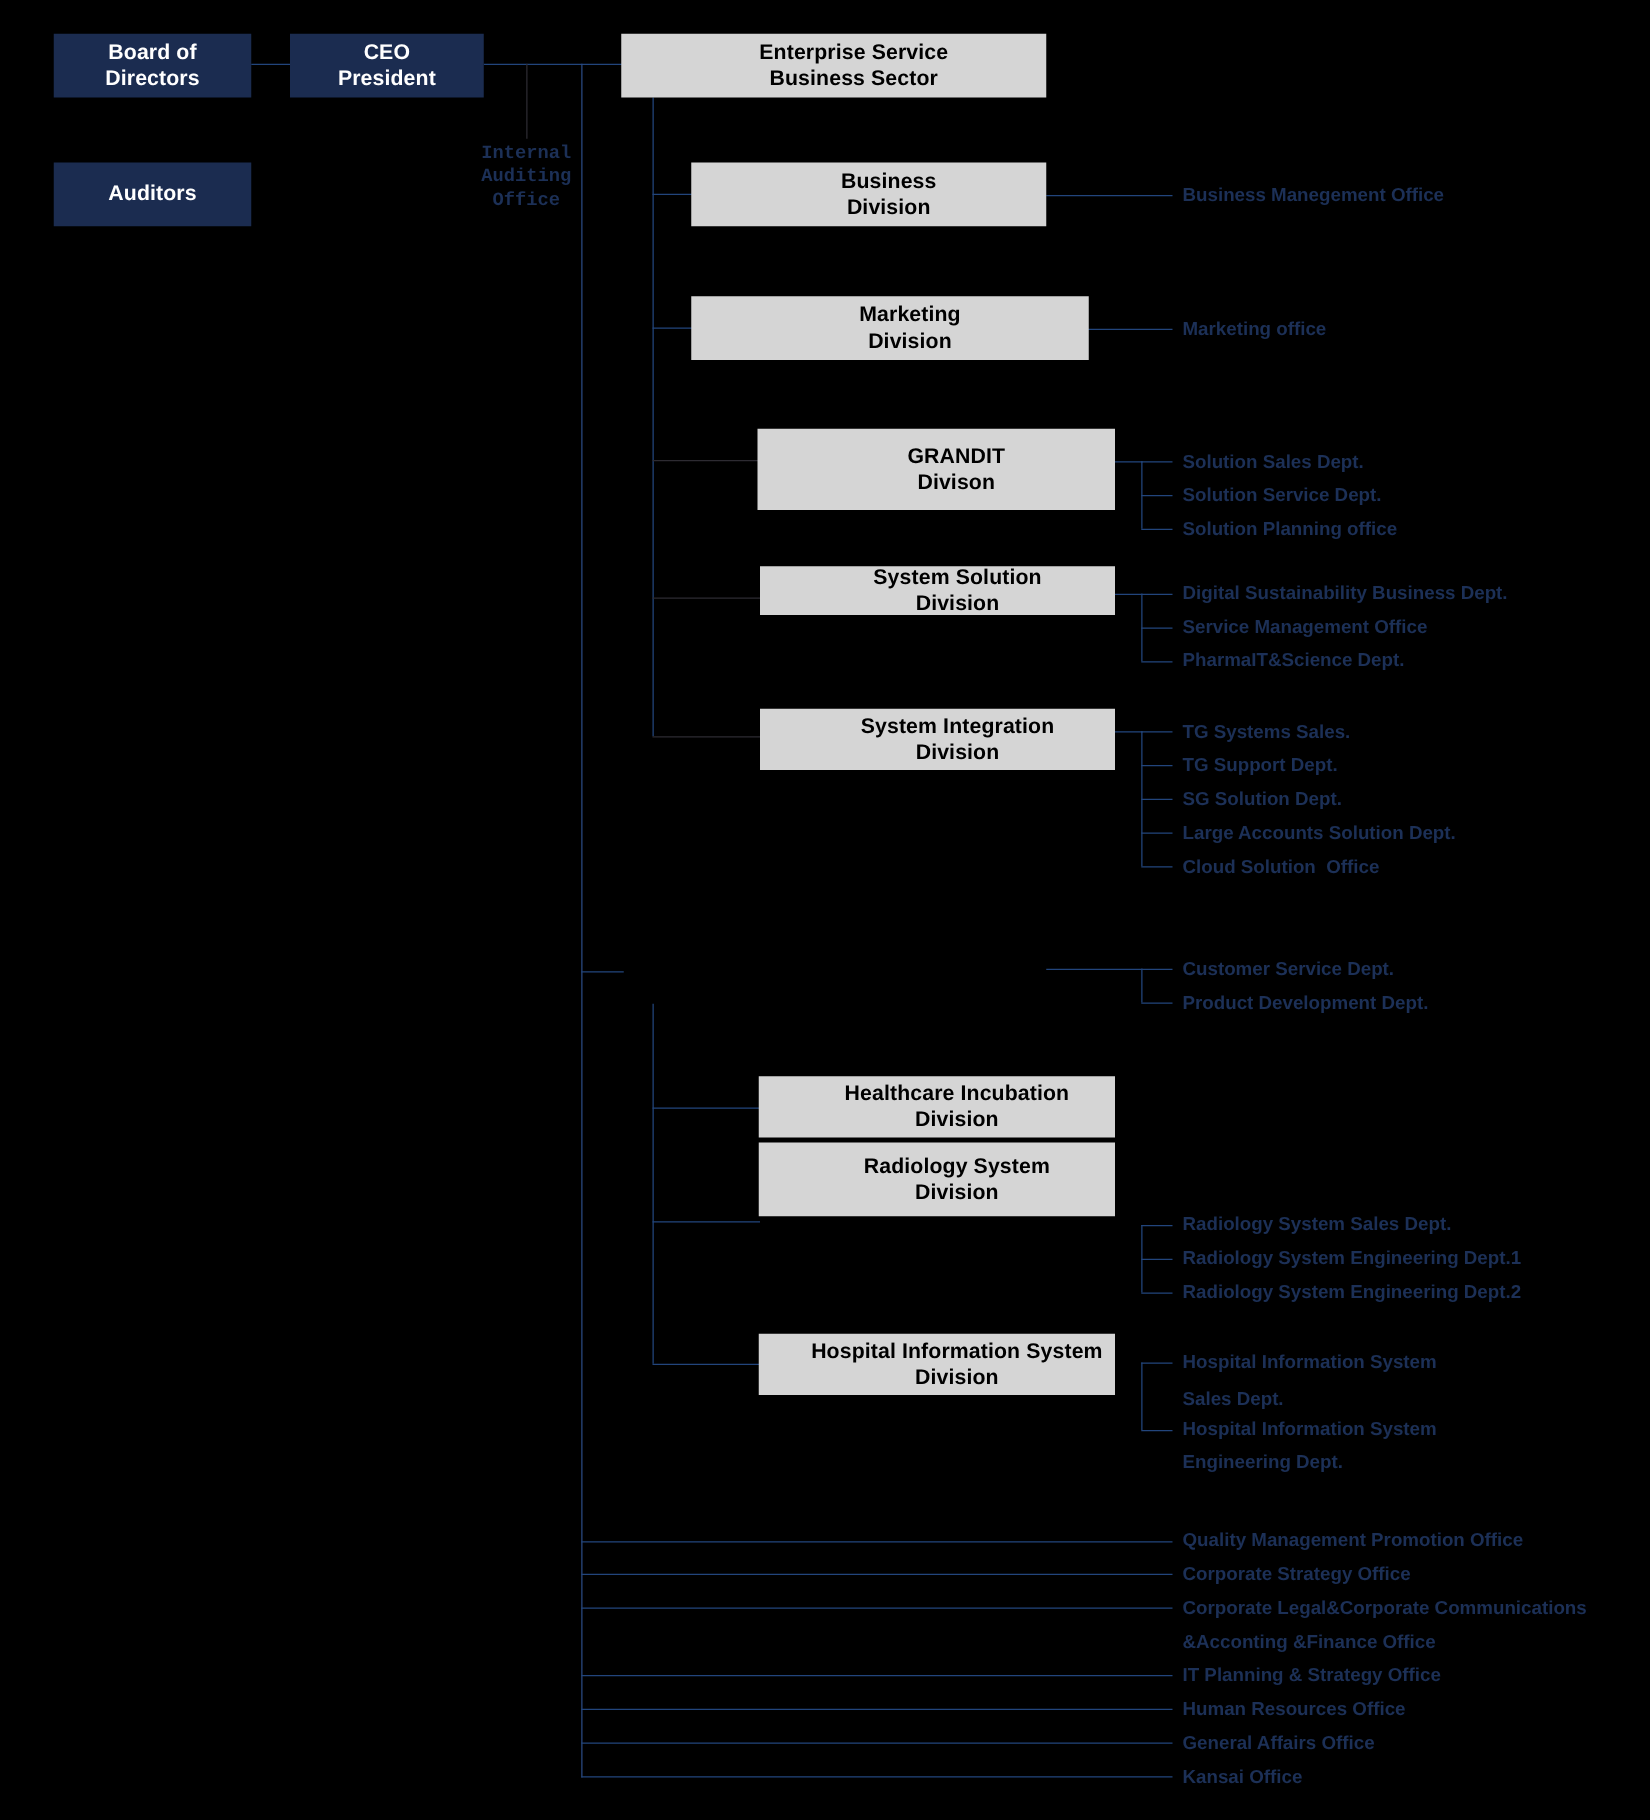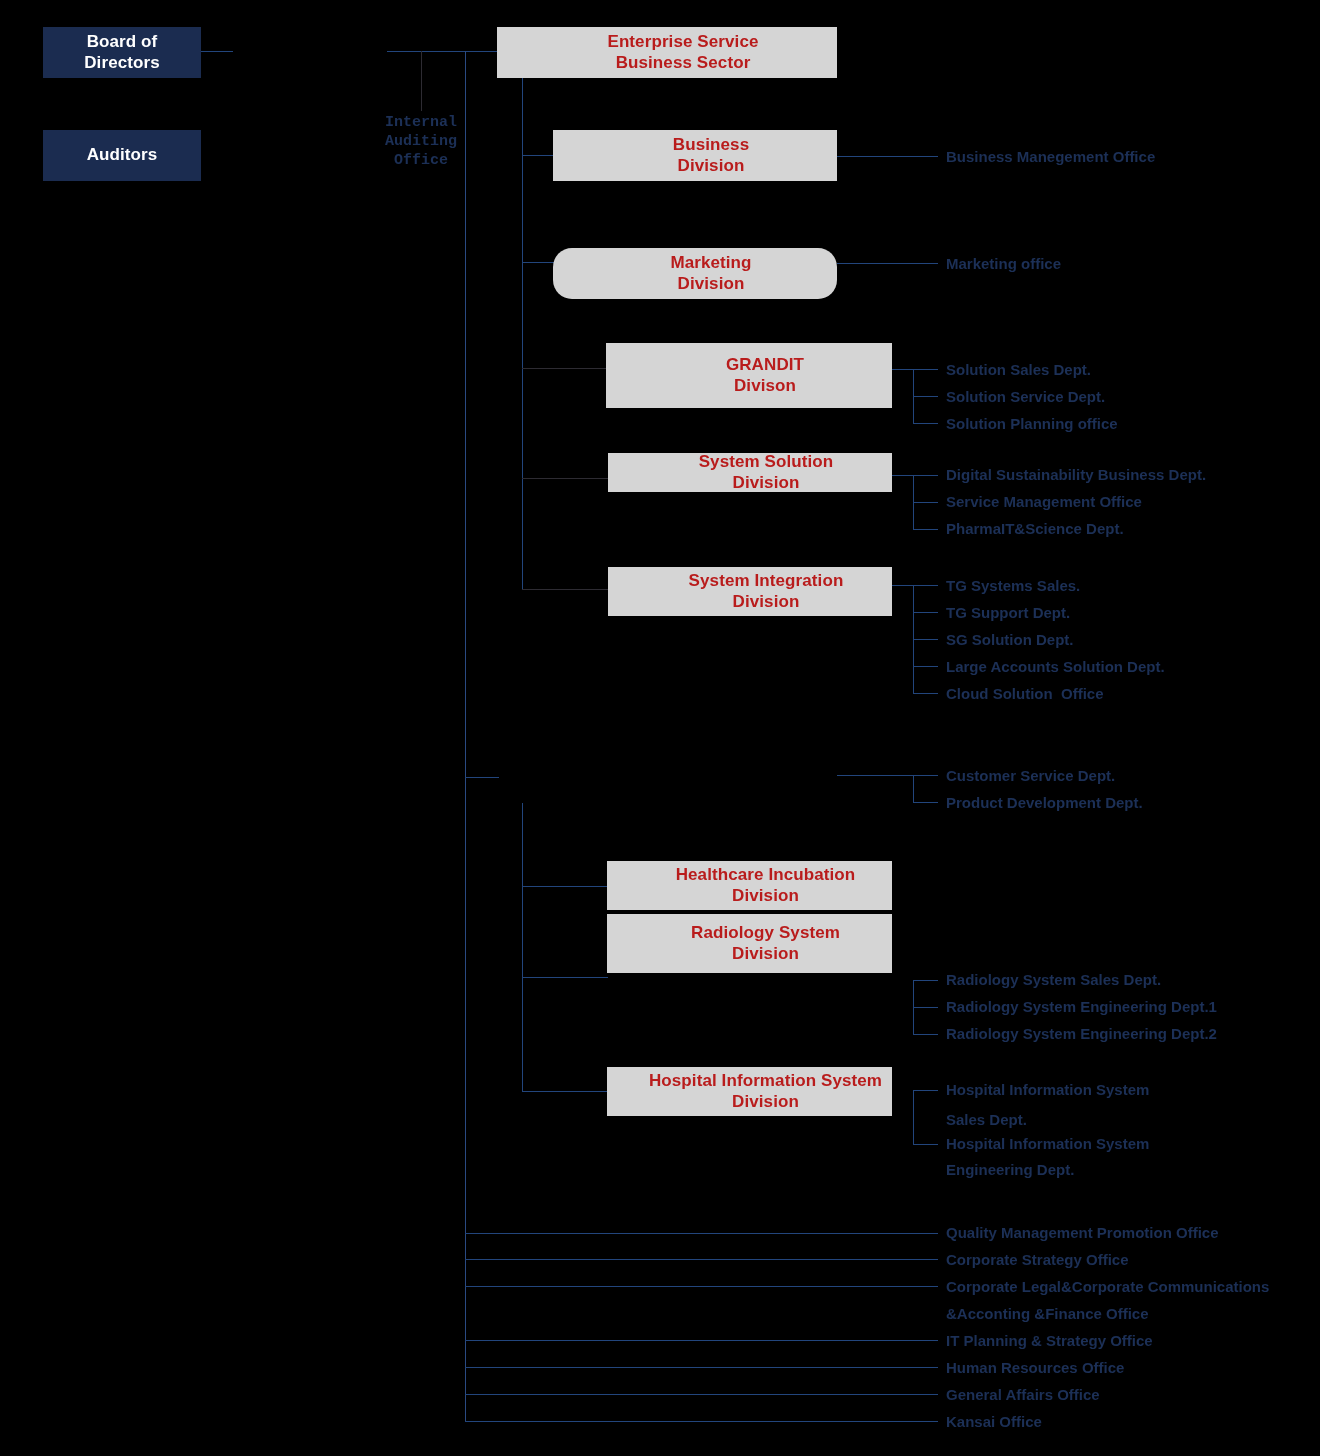--- a/index.html
+++ b/index.html
@@ -27,21 +27,21 @@
     box-sizing:border-box;
     z-index:3;
   }
   .box.navy{
     background:#1b2c50;
     color:#ffffff;
     font-size:17px;
   }
   .box.gray{
     background:#d5d5d5;
-    color:#b91c1c;
+    color:#000000;
     font-size:17px;
     padding-left:32px;
   }
   
   .label{
     position:absolute;
     color:#1c3057;
     font-weight:bold;
     font-size:15px;
     line-height:1.2;
@@ -77,20 +77,26 @@
 
   <div class="ln v trunk" style="left:465px;top:51px;height:1371px;"></div>
 
   <div class="box navy" style="left:43px;top:27px;width:158px;height:51px;">
     <div>
       <div>Board of</div>
       <div>Directors</div>
     </div>
   </div>
 
+  <div class="box navy" style="left:232px;top:27px;width:155px;height:51px;">
+    <div>
+      <div>CEO</div>
+      <div>President</div>
+    </div>
+  </div>
 
   <div class="box navy" style="left:43px;top:130px;width:158px;height:51px;">
     <span>Auditors</span>
   </div>
 
   <div class="label center" style="left:361px;top:113px;width:120px;text-align:center;font-family:Liberation Mono, monospace;">
     <div>Internal</div>
     <div>Auditing</div>
     <div>Office</div>
   </div>
@@ -108,21 +114,21 @@
   <div class="box gray" style="left:553px;top:130px;width:284px;height:51px;">
     <div>
       <div>Business</div>
       <div>Division</div>
     </div>
   </div>
   <div class="ln h" style="left:837px;top:156px;width:101px;"></div>
   <div class="label" style="left:946px;top:148px;">Business Manegement Office</div>
 
   <div class="ln h" style="left:522px;top:262px;width:32px;"></div>
-  <div class="box gray" style="left:553px;top:248px;width:284px;height:51px;border-radius:19px;">
+  <div class="box gray" style="left:553px;top:237px;width:318px;height:51px;">
     <div>
       <div>Marketing</div>
       <div>Division</div>
     </div>
   </div>
   <div class="ln h" style="left:837px;top:263px;width:101px;"></div>
   <div class="label" style="left:946px;top:255px;">Marketing office</div>
 
   <div class="ln h dim" style="left:522px;top:368px;width:85px;"></div>
   <div class="box gray" style="left:606px;top:343px;width:286px;height:65px;">

